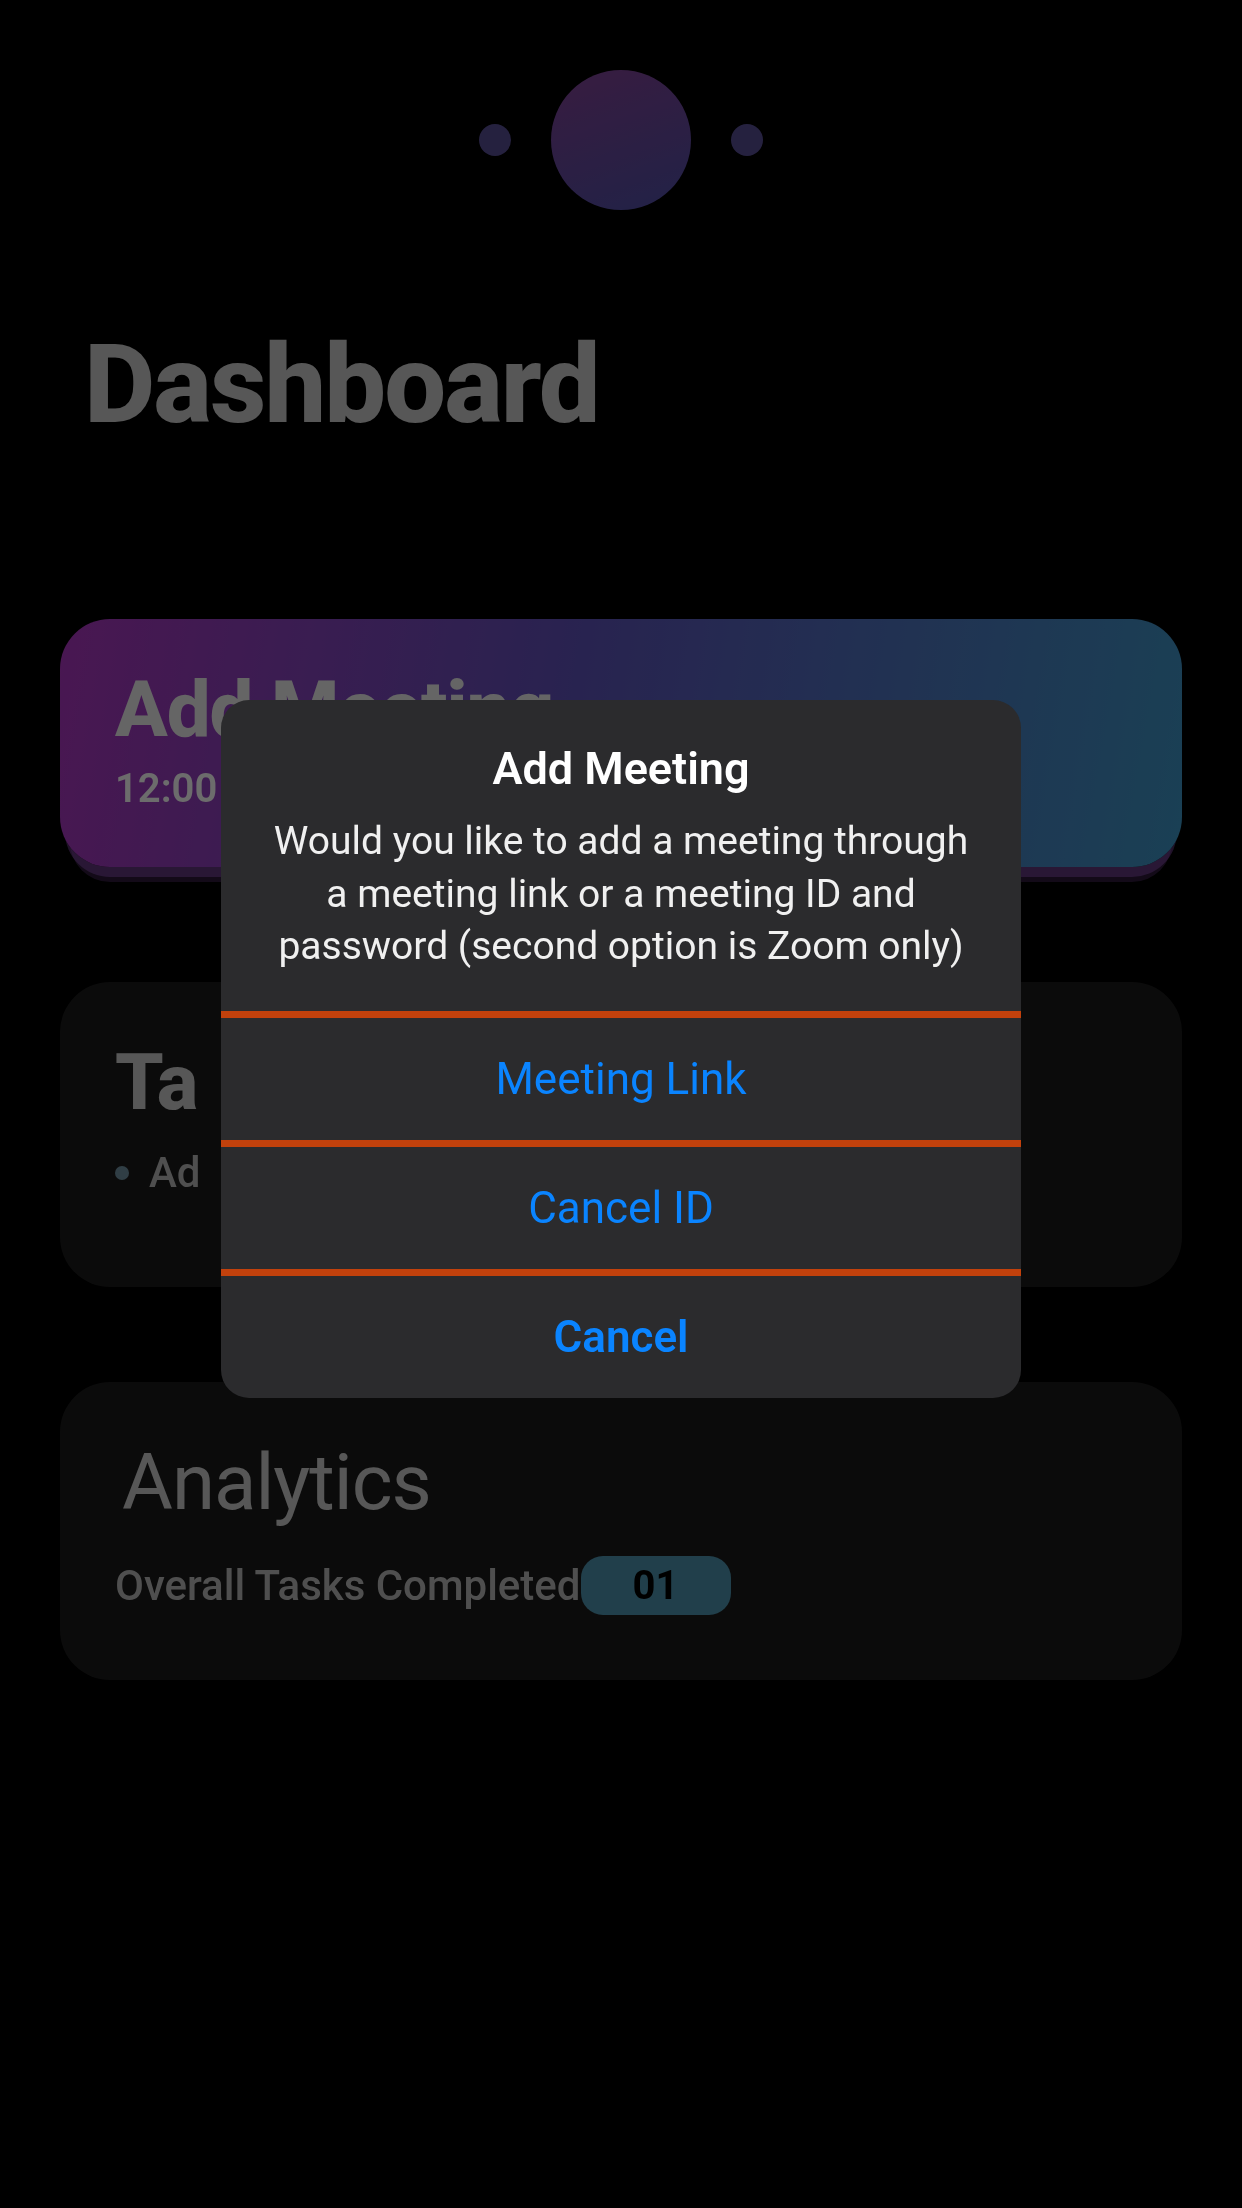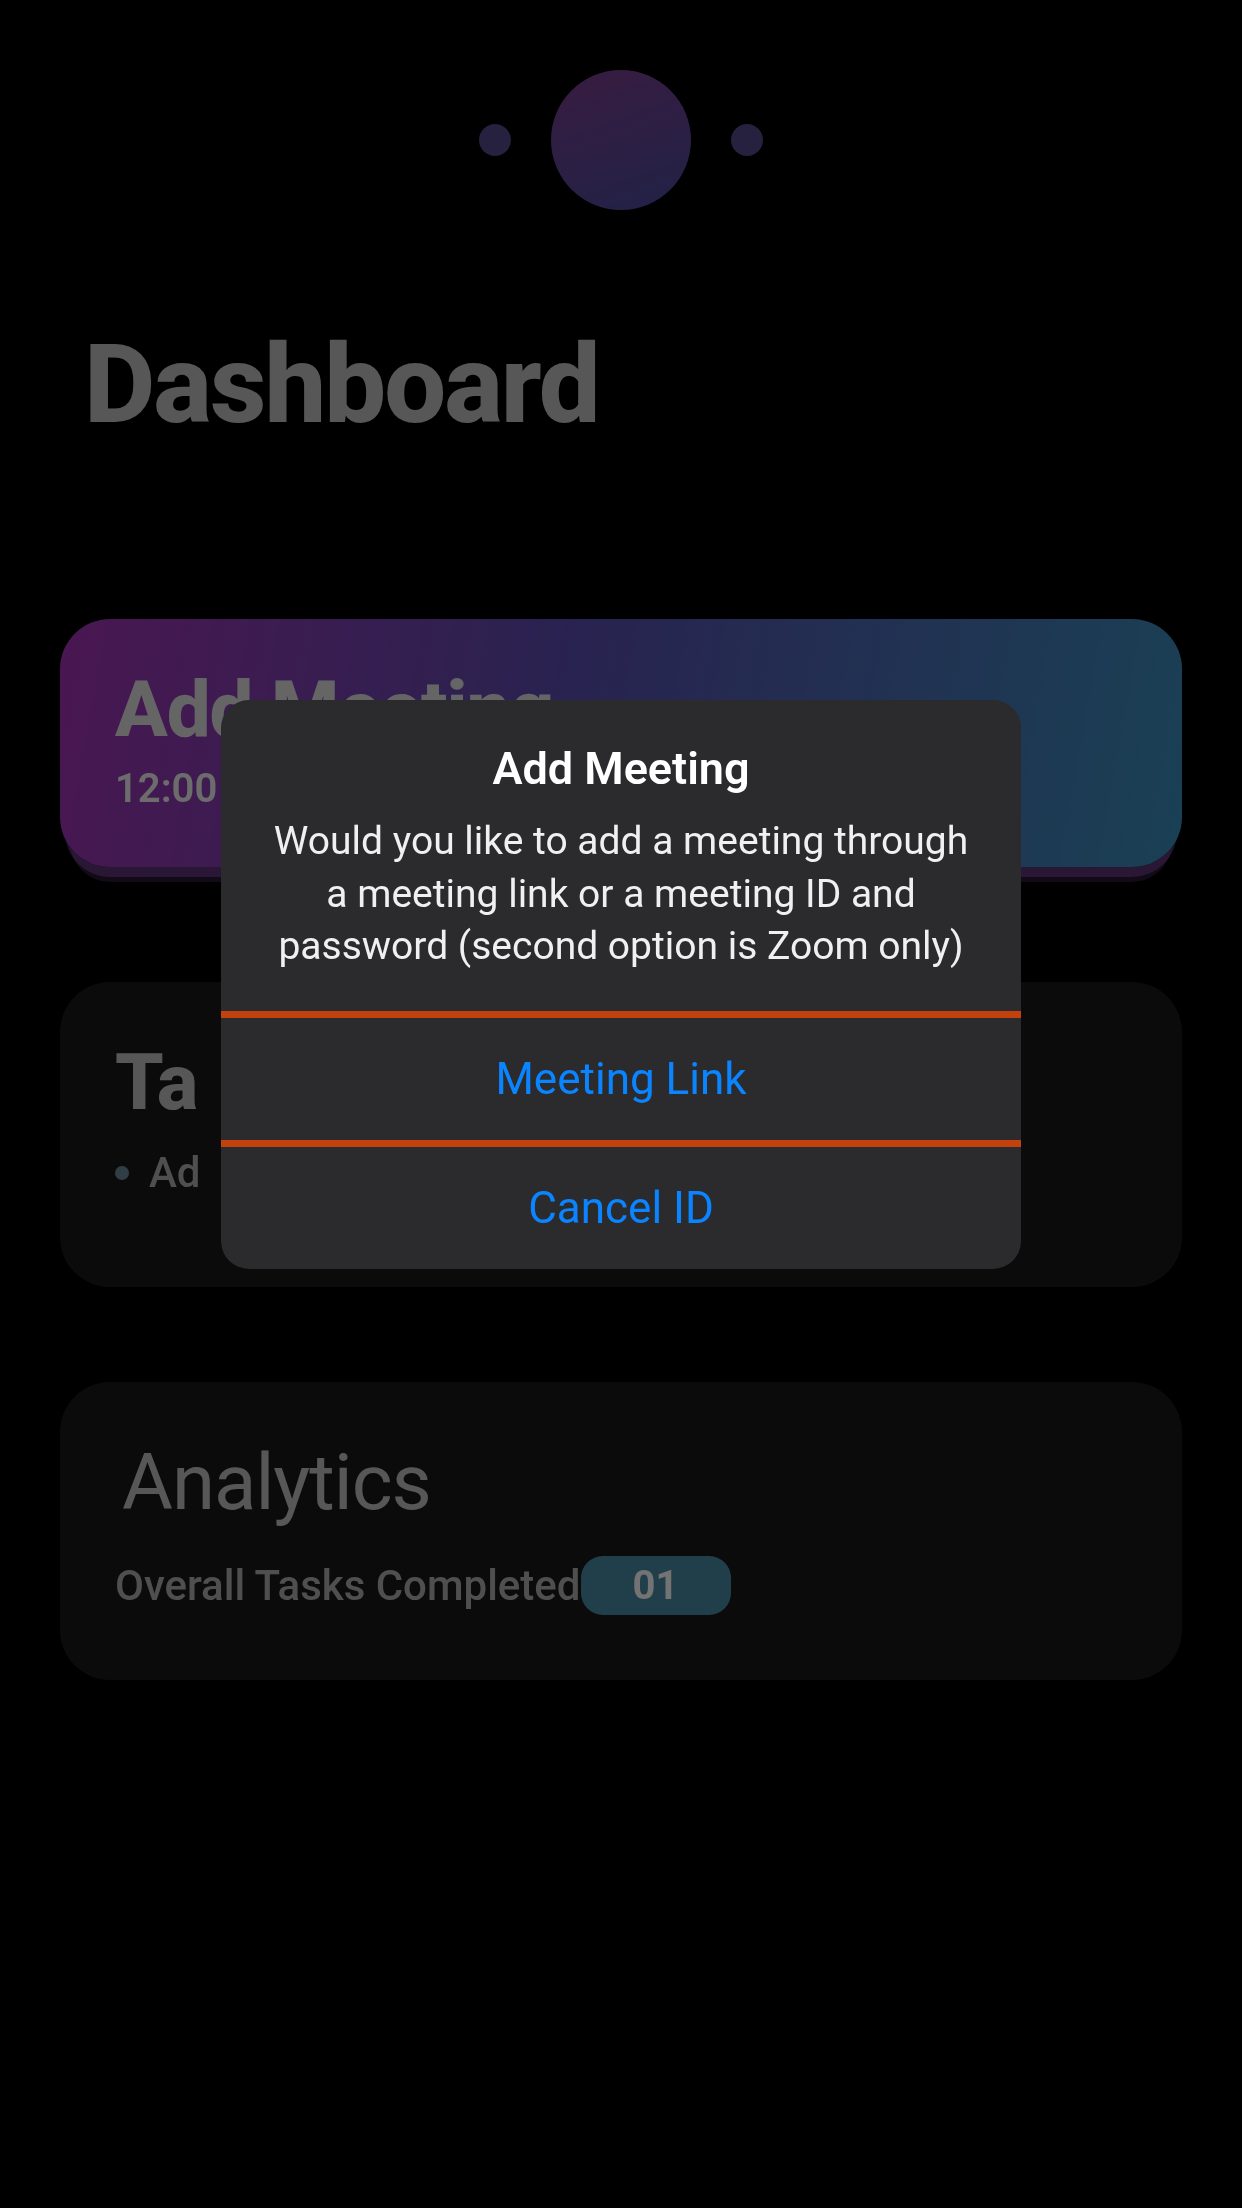--- a/index.html
+++ b/index.html
@@ -140,21 +140,21 @@
     }
     
     .analytics-label {
       color: #B0B0B0;
       font-size: 42px;
       font-weight: 500;
     }
     
     .analytics-badge {
       background: #4A8DA6;
-      color: #ffffff;
+      color: #000000;
       font-size: 40px;
       font-weight: 700;
       padding: 6px 35px;
       border-radius: 22px;
       min-width: 150px;
       text-align: center;
     }
     
     
     .overlay {
@@ -251,13 +251,14 @@
 
 <div class="overlay"></div>
 
 <div class="alert">
   <div class="alert-header">
     <div class="alert-title">Add Meeting</div>
     <div class="alert-message">Would you like to add a meeting through a meeting link or a meeting ID and password (second option is Zoom only)</div>
   </div>
   <div class="alert-button">Meeting Link</div>
   <div class="alert-button">Cancel ID</div>
+  <div class="alert-button bold">Cancel</div>
 </div>
 
 </body></html>

